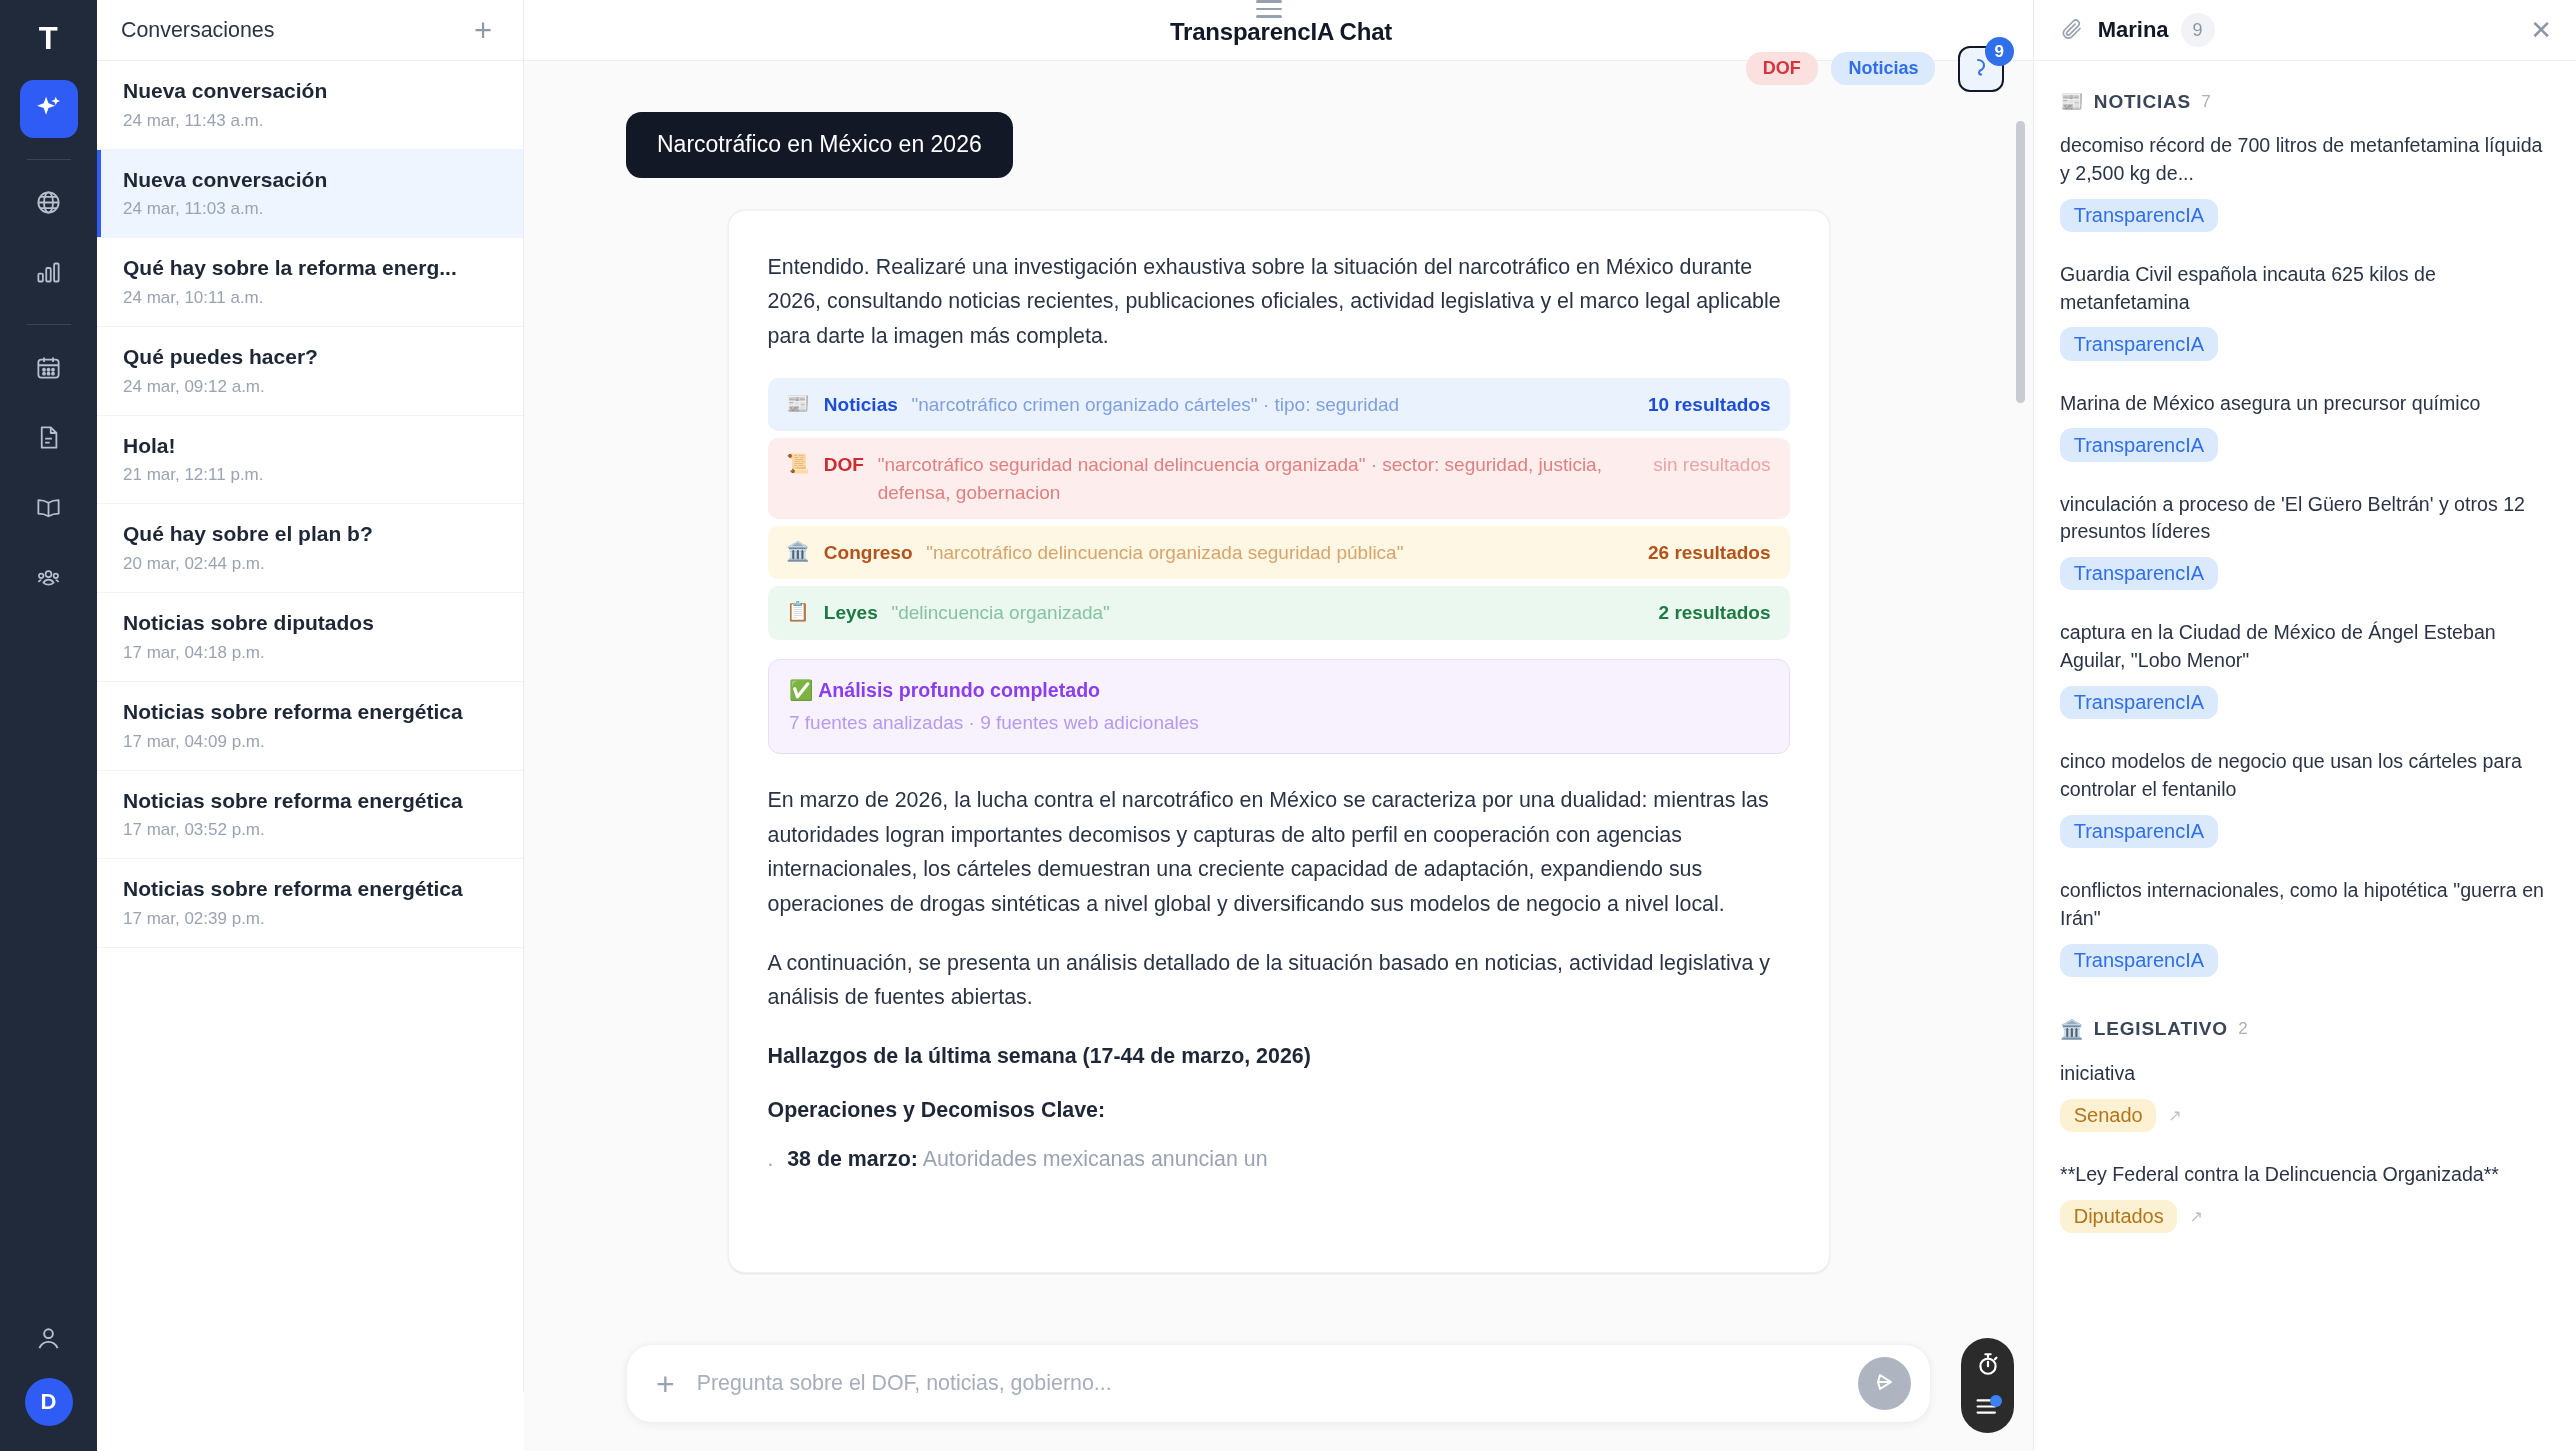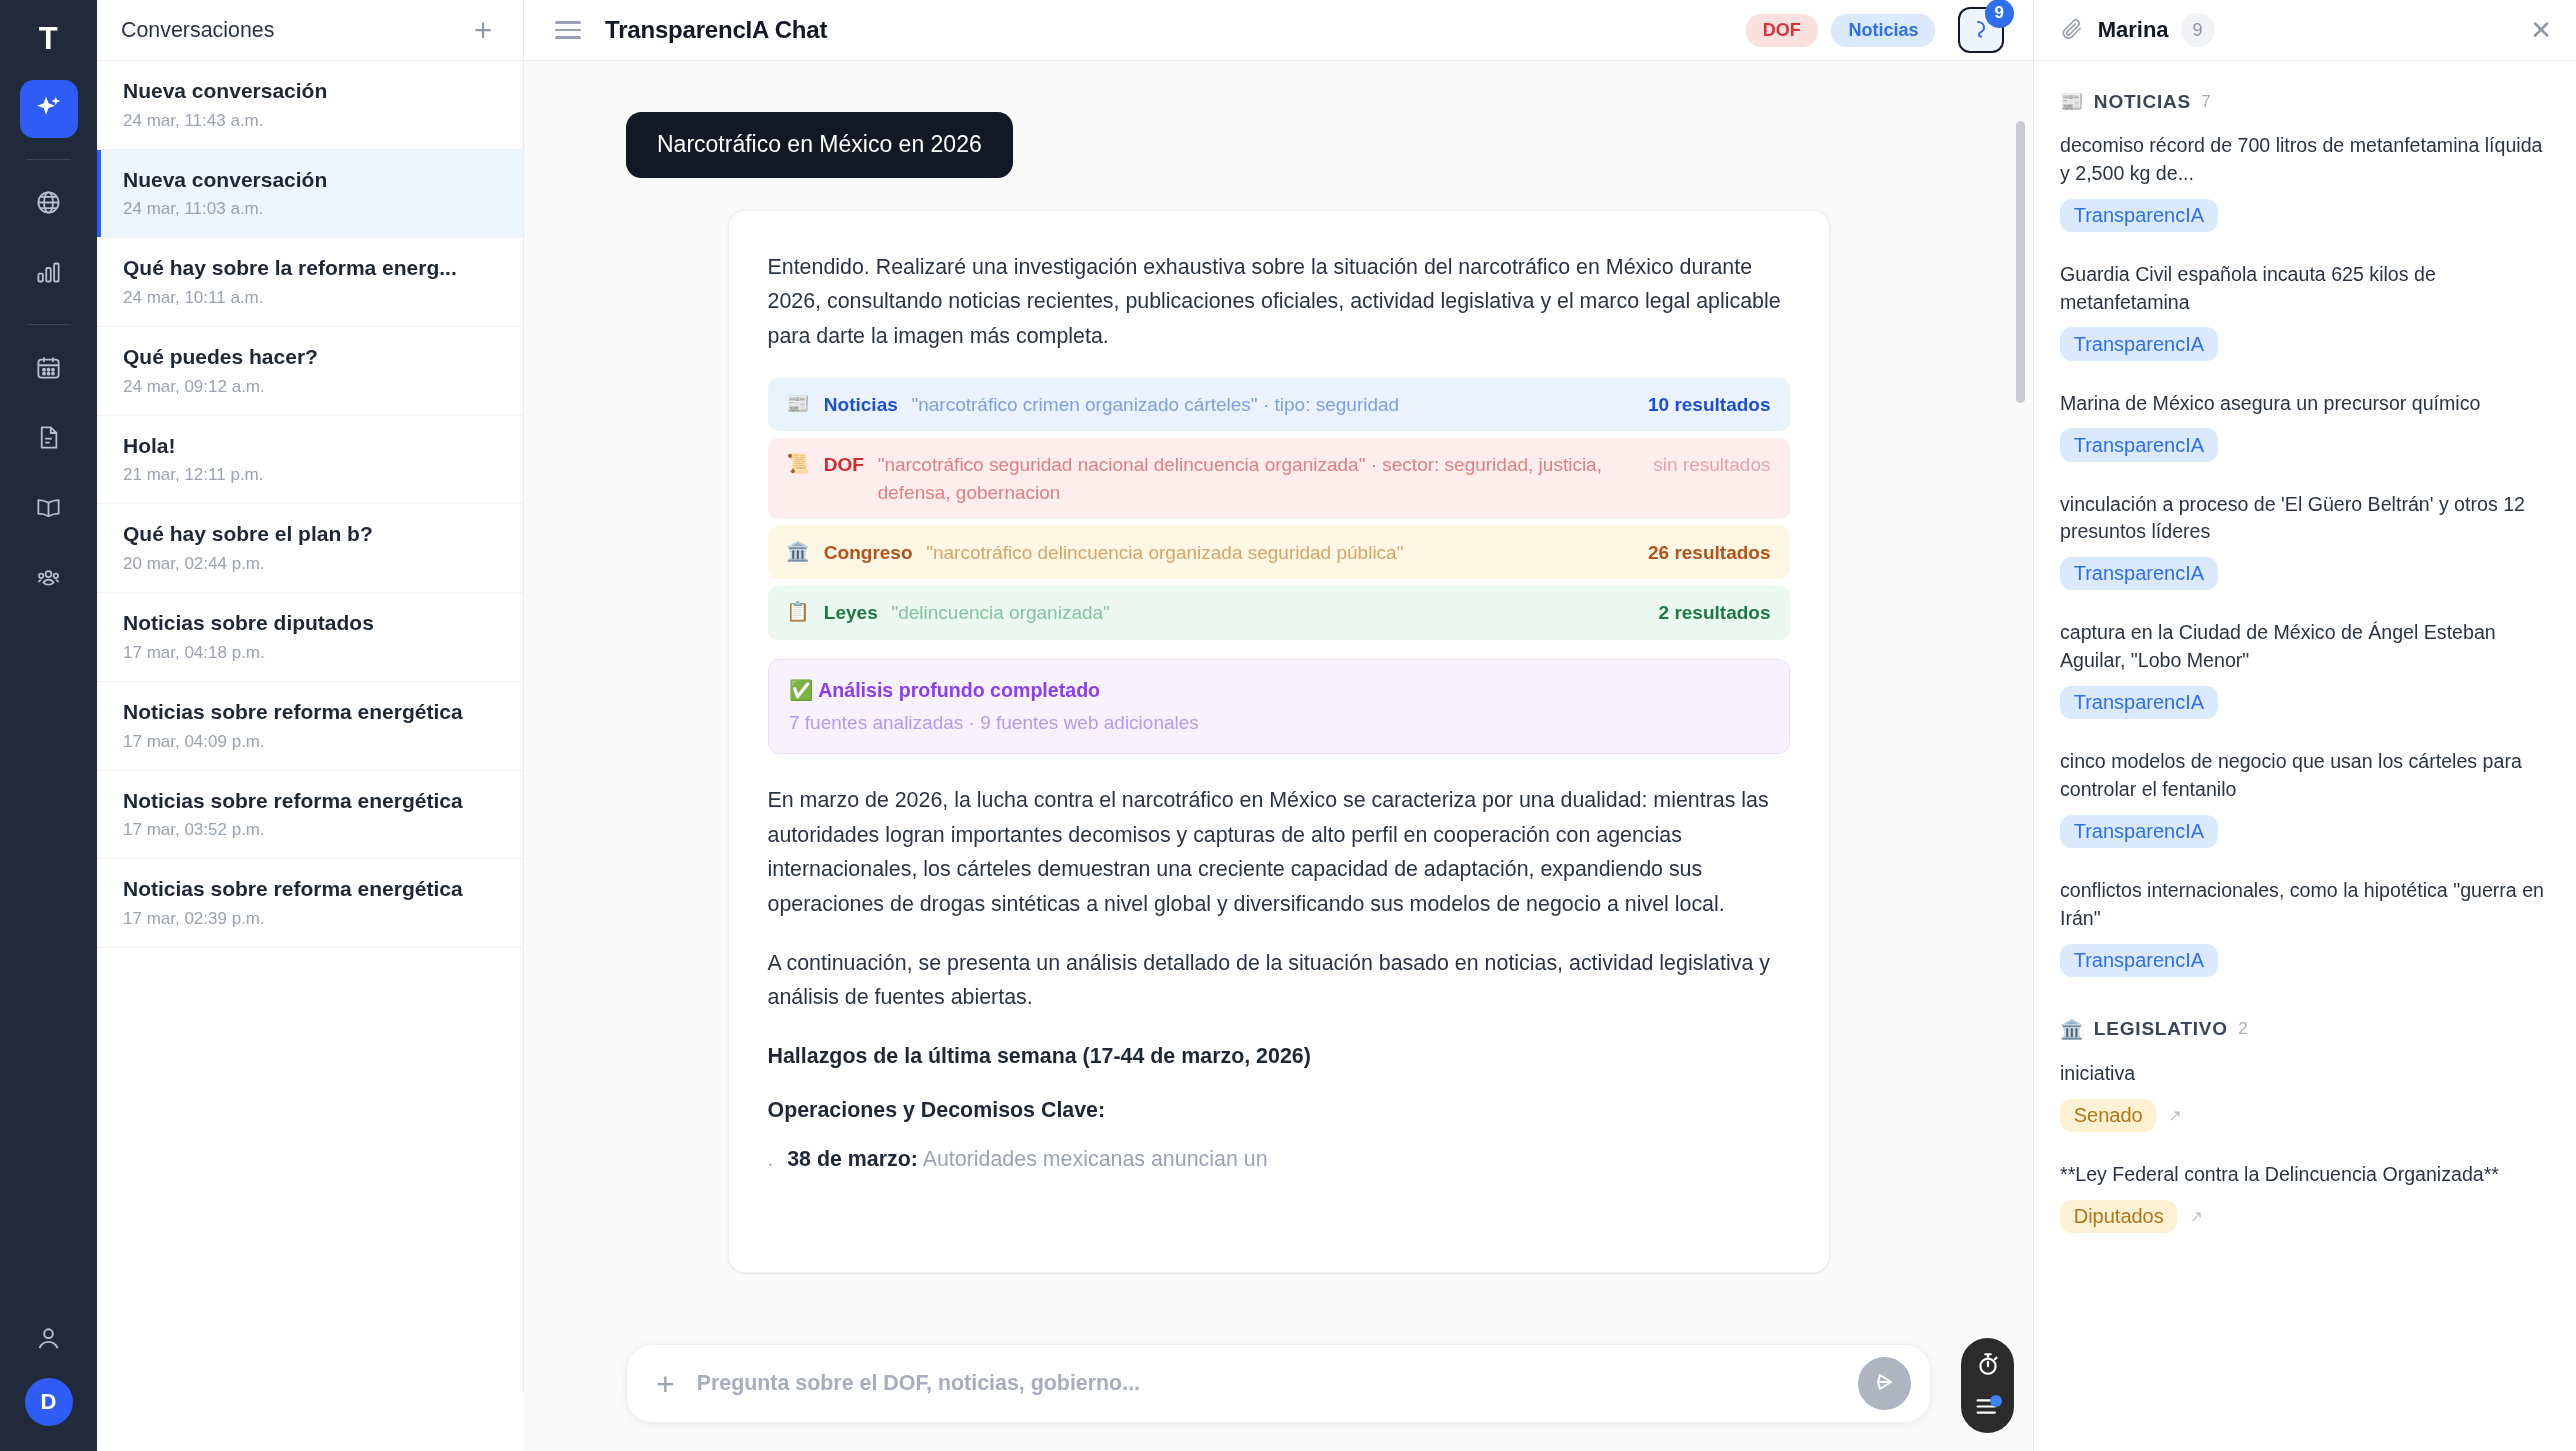--- a/index.html
+++ b/index.html
@@ -69,20 +69,21 @@
     margin-bottom: 7.7px;
   }
   .conv-time { font-size: 17px; color: #9aa3b2; }
 
   
   .chat { flex: 1; display: flex; flex-direction: column; height: 1452px; background: #fafafa; position: relative; }
   .chat-head {
     height: 61px; min-height: 61px; background: #fff;
     display: flex; align-items: center; padding: 0 26px 0 31px;
     border-bottom: 0.9px solid #eceff3;
+    flex-direction: column;
   }
   .hamburger { display: flex; flex-direction: column; gap: 5.1px; margin-right: 24px; }
   .hamburger span { display: block; width: 26px; height: 2.6px; background: #97a0b0; border-radius: 1.7px; }
   .chat-title { font-size: 24px; color: #121826; font-weight: 700; letter-spacing: -0.2px; }
   .head-right { margin-left: auto; display: flex; align-items: center; gap: 13.7px; }
   .pill {
     padding: 6px 17px; border-radius: 15.4px; font-size: 18px; font-weight: 700;
   }
   .pill-dof { background: #fbe0e0; color: #d6333a; }
   .pill-not { background: #dbe9fd; color: #2f6fea; }
@@ -166,21 +167,21 @@
   .composer-wrap {
     padding: 19px 102px 29px 102px; background: #fafafa;
   }
   .composer {
     background: #fff; border-radius: 26px; height: 79px;
     display: flex; align-items: center; padding: 0 19px 0 29px;
     box-shadow: 0 1.7px 8.5px rgba(16,24,40,.06); border: 0.9px solid #f0f1f4;
     max-width: 1367px; margin: 0 auto;
   }
   .comp-plus { color: #9aa3b2; font-size: 32px; font-weight: 300; line-height: 1; margin-right: 22px; }
-  .comp-input { flex: 1; border: 0; outline: 0; font-size: 21.4px; color: #2b3445; background: transparent; font-family: inherit; font-weight: bold; }
+  .comp-input { flex: 1; border: 0; outline: 0; font-size: 21.4px; color: #2b3445; background: transparent; font-family: inherit; }
   .comp-input::placeholder { color: #a6aebb; }
   .comp-send {
     width: 53px; height: 53px; border-radius: 50%; background: #aeb5c0;
     display: flex; align-items: center; justify-content: center; color: #fff;
   }
 
   
   .sources {
     width: 543px; min-width: 543px; height: 1452px;
     background: #fff; border-left: 0.9px solid #e8ebf0;

